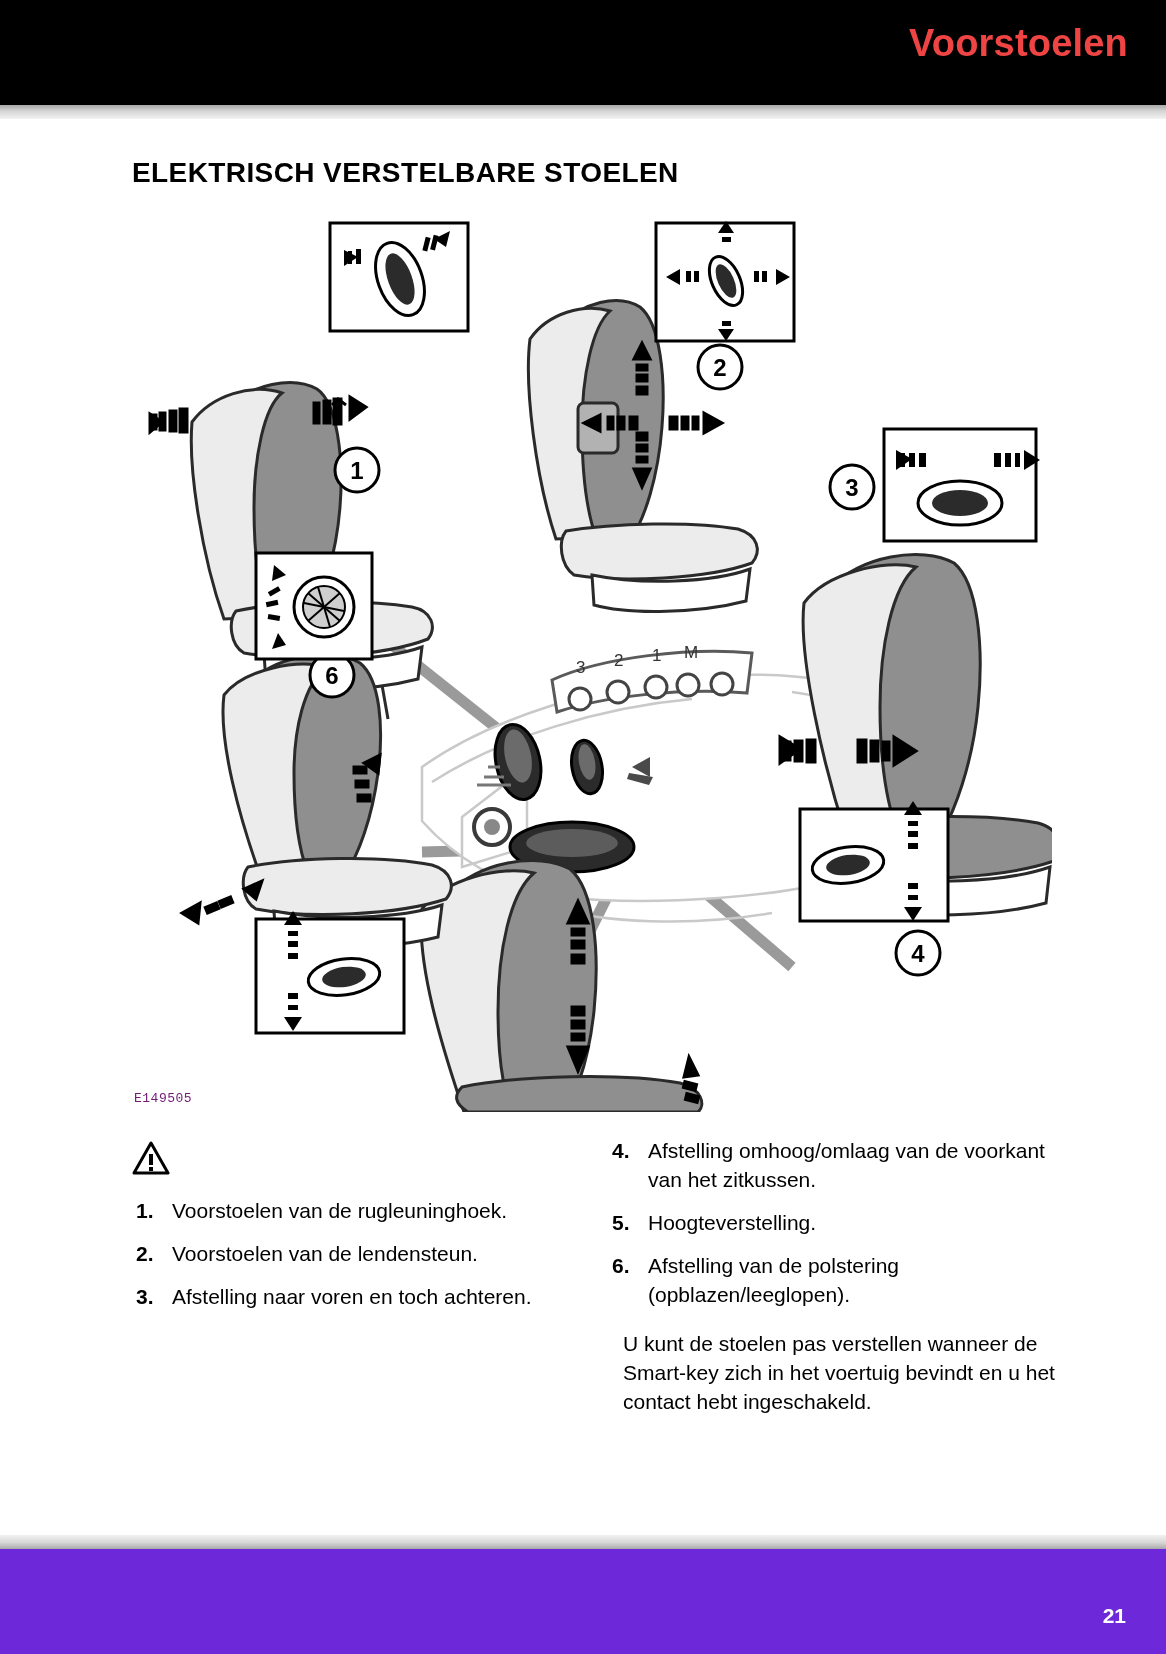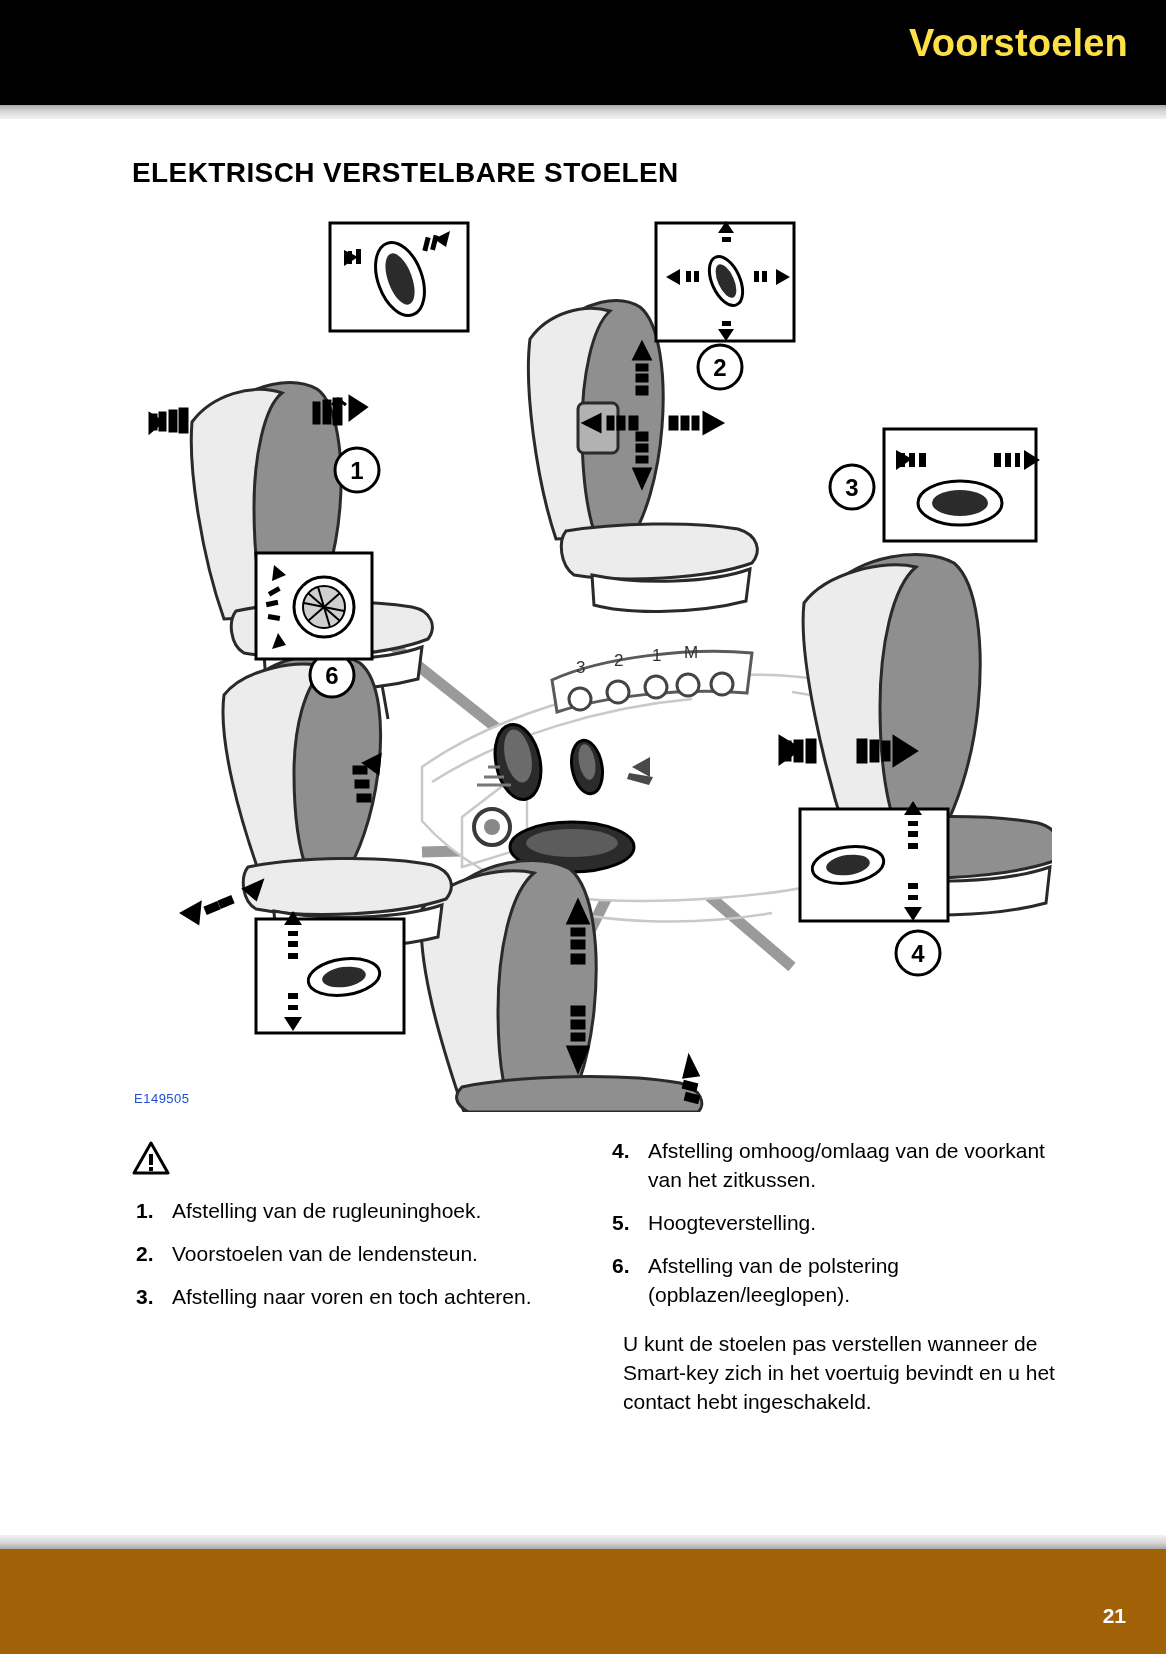--- a/index.html
+++ b/index.html
@@ -20,41 +20,41 @@
     position: absolute;
     top: 0; left: 0;
     width: 1166px;
     height: 105px;
     background: #000000;
   }
   .header-title {
     position: absolute;
     right: 38px;
     top: 22px;
-    color: #fde047;
+    color: #ef4444;
     font-size: 38px;
     font-weight: bold;
     letter-spacing: 0.2px;
     text-align: center;
   }
   .header-rule {
     position: absolute;
     top: 105px; left: 0;
     width: 1166px;
     height: 14px;
     background: linear-gradient(to bottom, #a8a8a8 0%, #d6d6d6 45%, #f2f2f2 100%);
   }
 
   
   .page-footer {
     position: absolute;
     bottom: 0; left: 0;
     width: 1166px;
     height: 105px;
-    background: #a16207;
+    background: #6d28d9;
   }
   .footer-rule {
     position: absolute;
     bottom: 105px; left: 0;
     width: 1166px;
     height: 14px;
     background: linear-gradient(to top, #a8a8a8 0%, #d6d6d6 45%, #f2f2f2 100%);
   }
   .page-number {
     position: absolute;
@@ -89,23 +89,23 @@
     width: 920px;
     height: 905px;
   }
   .figure svg { display: block; }
 
   .figure-code {
     position: absolute;
     left: 126px;
     top: 972px;
     font-size: 13px;
-    color: #1d4ed8;
+    color: #701a75;
     letter-spacing: 0.5px;
-    font-family: Liberation Sans, sans-serif;
+    font-family: Liberation Mono, monospace;
   }
 
   
   .col-left {
     position: absolute;
     left: 124px;
     top: 1018px;
     width: 450px;
   }
   .col-right {
@@ -485,21 +485,21 @@
           <path d="M19 2 L36 32 L2 32 Z" fill="#ffffff" stroke="#000" stroke-width="3" stroke-linejoin="round"></path>
           <rect x="17" y="13" width="4" height="11" fill="#000"></rect>
           <rect x="17" y="26" width="4" height="4" fill="#000"></rect>
         </svg>
       </div>
     </div>
 
     <ol class="numbered">
       <li>
         <span class="num">1.</span>
-        <span class="txt">Afstelling van de rugleuninghoek.</span>
+        <span class="txt">Voorstoelen van de rugleuninghoek.</span>
       </li>
       <li>
         <span class="num">2.</span>
         <span class="txt">Voorstoelen van de lendensteun.</span>
       </li>
       <li>
         <span class="num">3.</span>
         <span class="txt">Afstelling naar voren en toch achteren.</span>
       </li>
     </ol>

